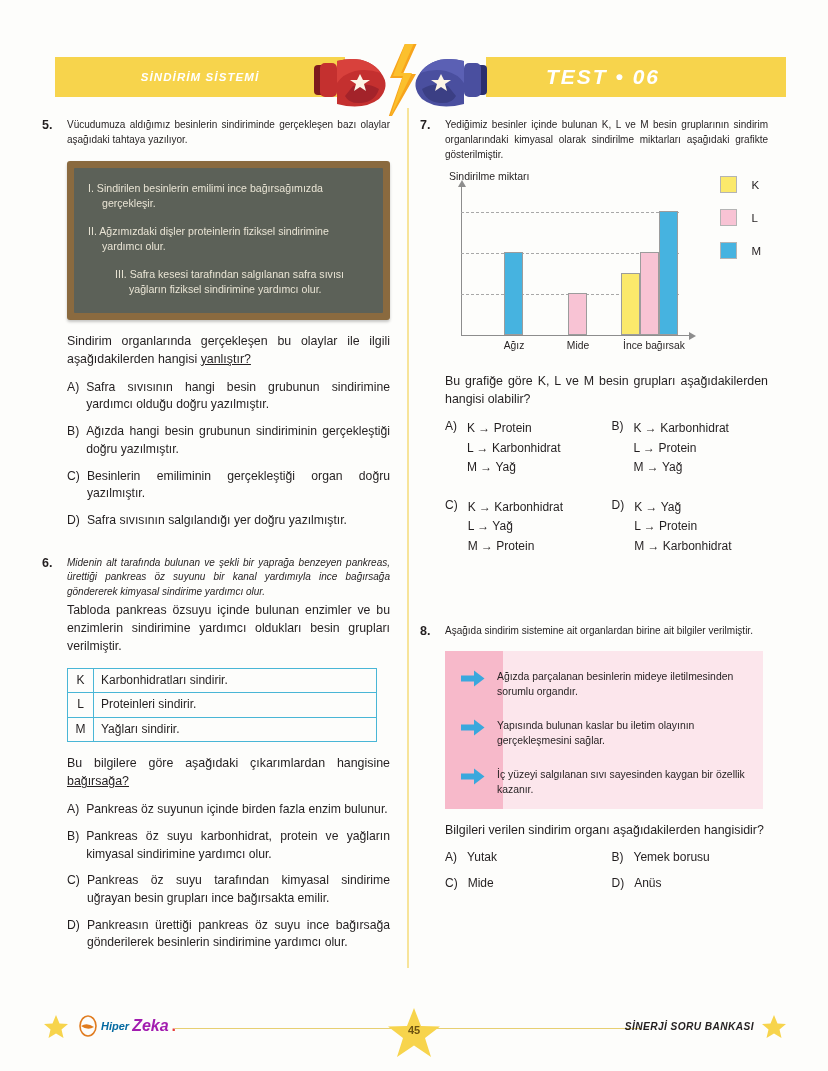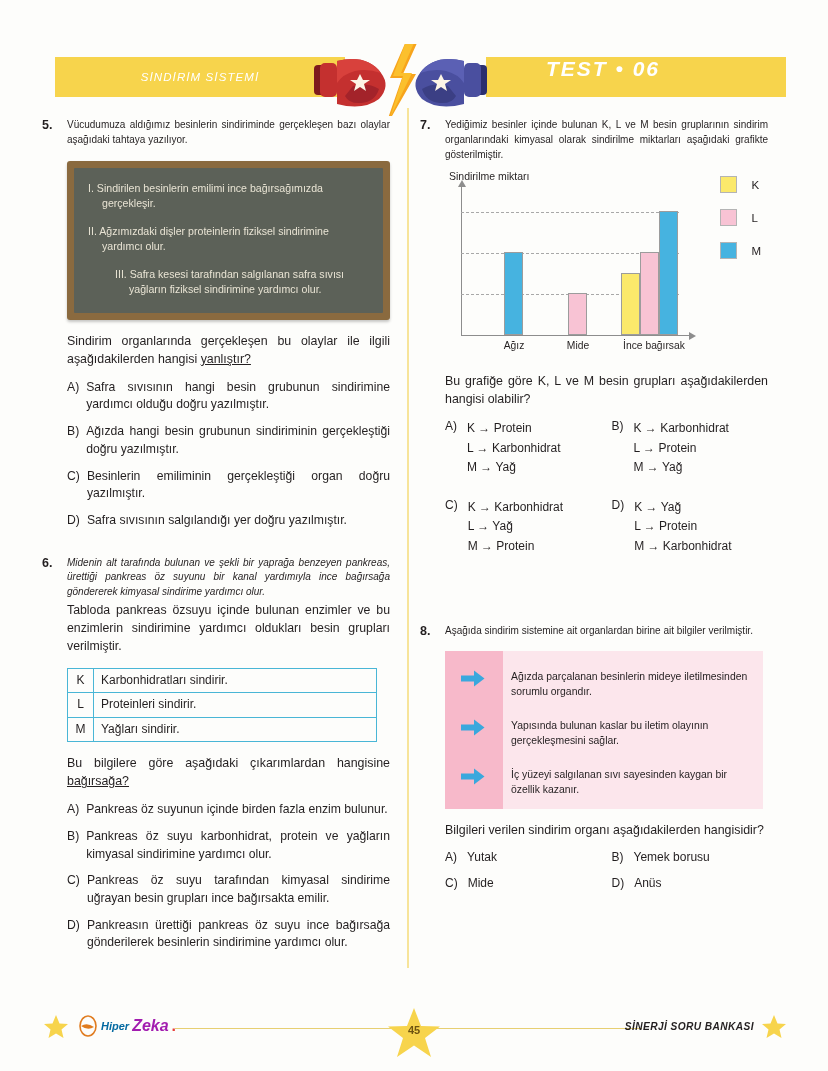--- a/index.html
+++ b/index.html
@@ -21,24 +21,24 @@
     position: absolute; top: 57px; left: 55px; right: 42px; height: 40px;
   }
   .header-band-left {
     position: absolute; left: 0; top: 0; width: 290px; height: 40px;
     background: #f7d44c;
     display: flex; align-items: center; justify-content: center;
   }
   .header-band-right {
     position: absolute; right: 0; top: 0; width: 300px; height: 40px;
     background: #f7d44c;
-    display: flex; align-items: flex-start; padding-left: 60px;
+    display: flex; align-items: center; padding-left: 60px;
   }
   .band-title {
-    color: #ffffff; font-weight: normal; font-style: italic;
+    color: #ffffff; font-weight: bold; font-style: italic;
     font-size: 11.5px; letter-spacing: 1.1px;
   }
   .test-title {
     color: #ffffff; font-weight: bold; font-style: italic;
     font-size: 21px; letter-spacing: 2px;
   }
   .gloves {
     position: absolute; left: 243px; top: -13px; width: 205px; height: 72px;
   }
 
@@ -181,21 +181,21 @@
   }
   .pink-strip {
     width: 58px; height: 100%;
     background: #f7b9ca;
   }
   .pink-body {
     flex: 1; position: relative;
   }
   .pink-row {
     position: absolute; left: -42px; right: 12px;
-    display: flex; gap: 26px; align-items: flex-start;
+    display: flex; gap: 12px; align-items: flex-start;
   }
   .arrow-ico { flex-shrink: 0; width: 24px; height: 17px; margin-top: 1px; }
   .pink-txt { font-size: 10.4px; line-height: 1.45; }
 
   
   .footer {
     position: absolute; left: 40px; right: 40px; bottom: 22px; height: 42px;
   }
   .foot-line {
     position: absolute; left: 135px; right: 146px; top: 21px;

